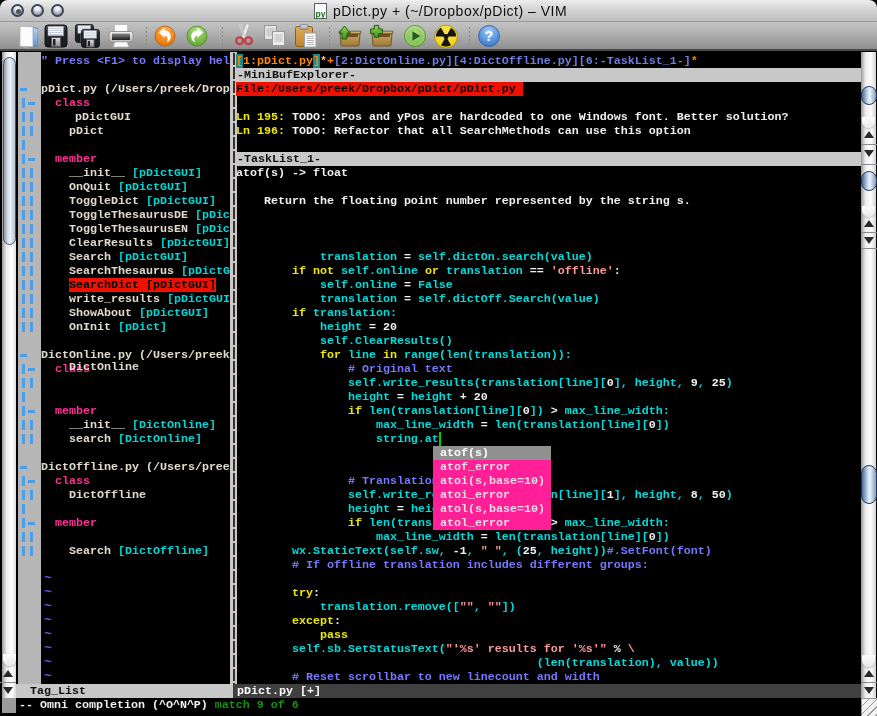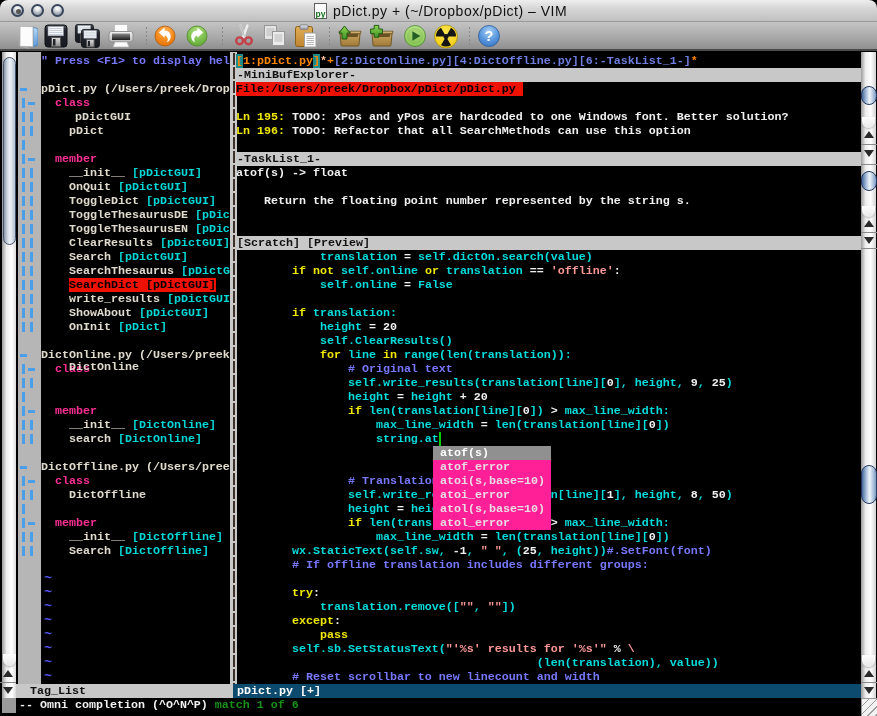--- a/index.html
+++ b/index.html
@@ -40,21 +40,21 @@
   background:linear-gradient(90deg,#9a9a9a,#ececec 30%,#ffffff 65%,#d2d2d2); }
 #foldcol { position:absolute; left:16px; top:52px; width:25px; height:632px;
   background:#b6b6b6; border-left:2px solid #000; }
 .fb { position:absolute; width:2.5px; height:10px; background:#4a9fe8; }
 .fd { position:absolute; width:7px; height:2.5px; background:#4a9fe8; }
 #vsep { position:absolute; left:230px; top:52px; width:7px; height:632px; background:#c9c9c9; }
 .vd { position:absolute; width:2px; height:12px; background:#3c3028; }
 
 .bar { position:absolute; background:#c8c8c8; color:#101010;
   font:bold 11.66px "Liberation Mono",monospace; line-height:14px; height:14px; white-space:pre; }
-#sbar { position:absolute; left:233px; top:684px; width:628px; height:24px; background:#0c4a6e; padding-left:4px;
+#sbar { position:absolute; left:233px; top:684px; width:628px; height:24px; background:#404040; padding-left:4px;
   color:#fff; font:bold 11.66px "Liberation Mono",monospace; line-height:14px; white-space:pre; }
 
 #cmd { position:absolute; left:16px; top:698px; width:845px; height:18px; background:#000; padding-left:3px;
   color:#f0f0f0; font:bold 11.66px "Liberation Mono",monospace; line-height:15px; white-space:pre; }
 #cmd s { color:#169016; text-decoration:none; }
 #blgray { position:absolute; left:2px; top:698px; width:15px; height:15px; background:#9a9a9a; }
 
 #pm { position:absolute; left:433px; top:446px; width:118px; height:84px; background:#ff1f96; }
 #pm .sel { background:#909090; color:#ffffff; }
 #pm div { height:14px; font:bold 11.66px "Liberation Mono",monospace; line-height:14px;
@@ -425,24 +425,23 @@
 <i class="vd" style="left:233px;top:599px"></i>
 <i class="vd" style="left:233px;top:613px"></i>
 <i class="vd" style="left:233px;top:627px"></i>
 <i class="vd" style="left:233px;top:641px"></i>
 <i class="vd" style="left:233px;top:655px"></i>
 <i class="vd" style="left:233px;top:669px"></i>
 <i class="vd" style="left:233px;top:683px"></i>
 
 <div class="bar" style="left:237px;top:68px;width:624px">-MiniBufExplorer-</div>
 <div class="bar" style="left:237px;top:152px;width:624px">-TaskList_1-</div>
-<div class="bar" style="left:237px;top:236px;width:624px">[Scratch] [Preview]</div>
 <div class="bar" style="left:16px;top:684px;width:217px">  Tag_List</div>
 <div id="sbar">pDict.py [+]</div>
-<div id="cmd">-- Omni completion (^O^N^P) <s>match 1 of 6</s></div>
+<div id="cmd">-- Omni completion (^O^N^P) <s>match 9 of 6</s></div>
 
 <div class="t" style="left:41px;top:54px"><s class="k">" Press &lt;F1&gt; to display hel</s></div>
 <div class="t" style="left:41px;top:82px"><s class="n">pDict.py (/Users/preek/Drop</s></div>
 <div class="t" style="left:41px;top:96px"><s class="p">  class</s></div>
 <div class="t" style="left:47px;top:110px"><s class="n">    pDictGUI</s></div>
 <div class="t" style="left:41px;top:124px"><s class="n">    pDict</s></div>
 <div class="t" style="left:41px;top:152px"><s class="p">  member</s></div>
 <div class="t" style="left:41px;top:166px"><s class="n">    __init__ </s><s class="e">[pDictGUI]</s></div>
 <div class="t" style="left:41px;top:180px"><s class="n">    OnQuit </s><s class="e">[pDictGUI]</s></div>
 <div class="t" style="left:41px;top:194px"><s class="n">    ToggleDict </s><s class="e">[pDictGUI]</s></div>
@@ -458,39 +457,39 @@
 <div class="t" style="left:41px;top:348px"><s class="n">DictOnline.py (/Users/preek</s></div>
 <div class="t" style="left:41px;top:362px"><s class="p">  class</s></div>
 <div class="t" style="left:41px;top:360px"><s class="n">    DictOnline</s></div>
 <div class="t" style="left:41px;top:404px"><s class="p">  member</s></div>
 <div class="t" style="left:41px;top:418px"><s class="n">    __init__ </s><s class="e">[DictOnline]</s></div>
 <div class="t" style="left:41px;top:432px"><s class="n">    search </s><s class="e">[DictOnline]</s></div>
 <div class="t" style="left:41px;top:460px"><s class="n">DictOffline.py (/Users/pree</s></div>
 <div class="t" style="left:41px;top:474px"><s class="p">  class</s></div>
 <div class="t" style="left:41px;top:488px"><s class="n">    DictOffline</s></div>
 <div class="t" style="left:41px;top:516px"><s class="p">  member</s></div>
-<div class="t" style="left:41px;top:530px"><s class="n">    __init__ </s><s class="e">[DictOffline]</s></div>
 <div class="t" style="left:41px;top:544px"><s class="n">    Search </s><s class="e">[DictOffline]</s></div>
 <div class="t" style="left:44px;top:572px"><s class="td">~</s></div>
 <div class="t" style="left:44px;top:586px"><s class="td">~</s></div>
 <div class="t" style="left:44px;top:600px"><s class="td">~</s></div>
 <div class="t" style="left:44px;top:614px"><s class="td">~</s></div>
 <div class="t" style="left:44px;top:628px"><s class="td">~</s></div>
 <div class="t" style="left:44px;top:642px"><s class="td">~</s></div>
 <div class="t" style="left:44px;top:656px"><s class="td">~</s></div>
 <div class="t" style="left:44px;top:670px"><s class="td">~</s></div>
 <div class="t" style="left:236px;top:54px"><s class="tb">[</s><s class="o">1:pDict.py</s><s class="tb">]</s><s class="st">*</s><s class="o">+</s><s class="b">[2:DictOnline.py][4:DictOffline.py][6:-TaskList_1-]</s><s class="o">*</s></div>
 <div class="t" style="left:236px;top:82px"><s class="fl">File:/Users/preek/Dropbox/pDict/pDict.py </s></div>
 <div class="t" style="left:236px;top:110px"><s class="y">Ln 195:</s><s class="w"> TODO: xPos and yPos are hardcoded to one Windows font. Better solution?</s></div>
 <div class="t" style="left:236px;top:124px"><s class="y">Ln 196:</s><s class="w"> TODO: Refactor that all SearchMethods can use this option</s></div>
 <div class="t" style="left:236px;top:166px"><s class="w">atof(s) -&gt; float</s></div>
 <div class="t" style="left:236px;top:194px"><s class="w">    Return the floating point number represented by the string s.</s></div>
 <div class="t" style="left:236px;top:264px"><s class="c">        </s><s class="y">if not</s><s class="c"> self.online </s><s class="y">or</s><s class="c"> translation </s><s class="w">== </s><s class="s">'offline'</s><s class="w">:</s></div>
 <div class="t" style="left:236px;top:250px"><s class="c">            translation </s><s class="w">=</s><s class="c"> self.dictOn.search(value)</s></div>
 <div class="t" style="left:236px;top:278px"><s class="c">            self.online </s><s class="w">=</s><s class="c"> False</s></div>
+<div class="t" style="left:236px;top:292px"><s class="c">            translation </s><s class="w">=</s><s class="c"> self.dictOff.Search(value)</s></div>
 <div class="t" style="left:236px;top:306px"><s class="c">        </s><s class="y">if</s><s class="c"> translation:</s></div>
 <div class="t" style="left:236px;top:320px"><s class="c">            height </s><s class="w">= 20</s></div>
 <div class="t" style="left:236px;top:334px"><s class="c">            self.ClearResults()</s></div>
 <div class="t" style="left:236px;top:348px"><s class="c">            </s><s class="y">for</s><s class="c"> line </s><s class="y">in</s><s class="c"> range(len(translation)):</s></div>
 <div class="t" style="left:236px;top:362px"><s class="k">                # Original text</s></div>
 <div class="t" style="left:236px;top:376px"><s class="c">                self.write_results(translation[line][</s><s class="w">0</s><s class="c">], height, </s><s class="w">9</s><s class="c">, </s><s class="w">25</s><s class="c">)</s></div>
 <div class="t" style="left:236px;top:390px"><s class="c">                height </s><s class="w">=</s><s class="c"> height </s><s class="w">+ 20</s></div>
 <div class="t" style="left:236px;top:404px"><s class="c">                </s><s class="y">if</s><s class="c"> len(translation[line][</s><s class="w">0</s><s class="c">]) </s><s class="w">&gt;</s><s class="c"> max_line_width:</s></div>
 <div class="t" style="left:236px;top:418px"><s class="c">                    max_line_width </s><s class="w">=</s><s class="c"> len(translation[line][</s><s class="w">0</s><s class="c">])</s></div>
 <div class="t" style="left:236px;top:432px"><s class="c">                    string.at</s></div>

